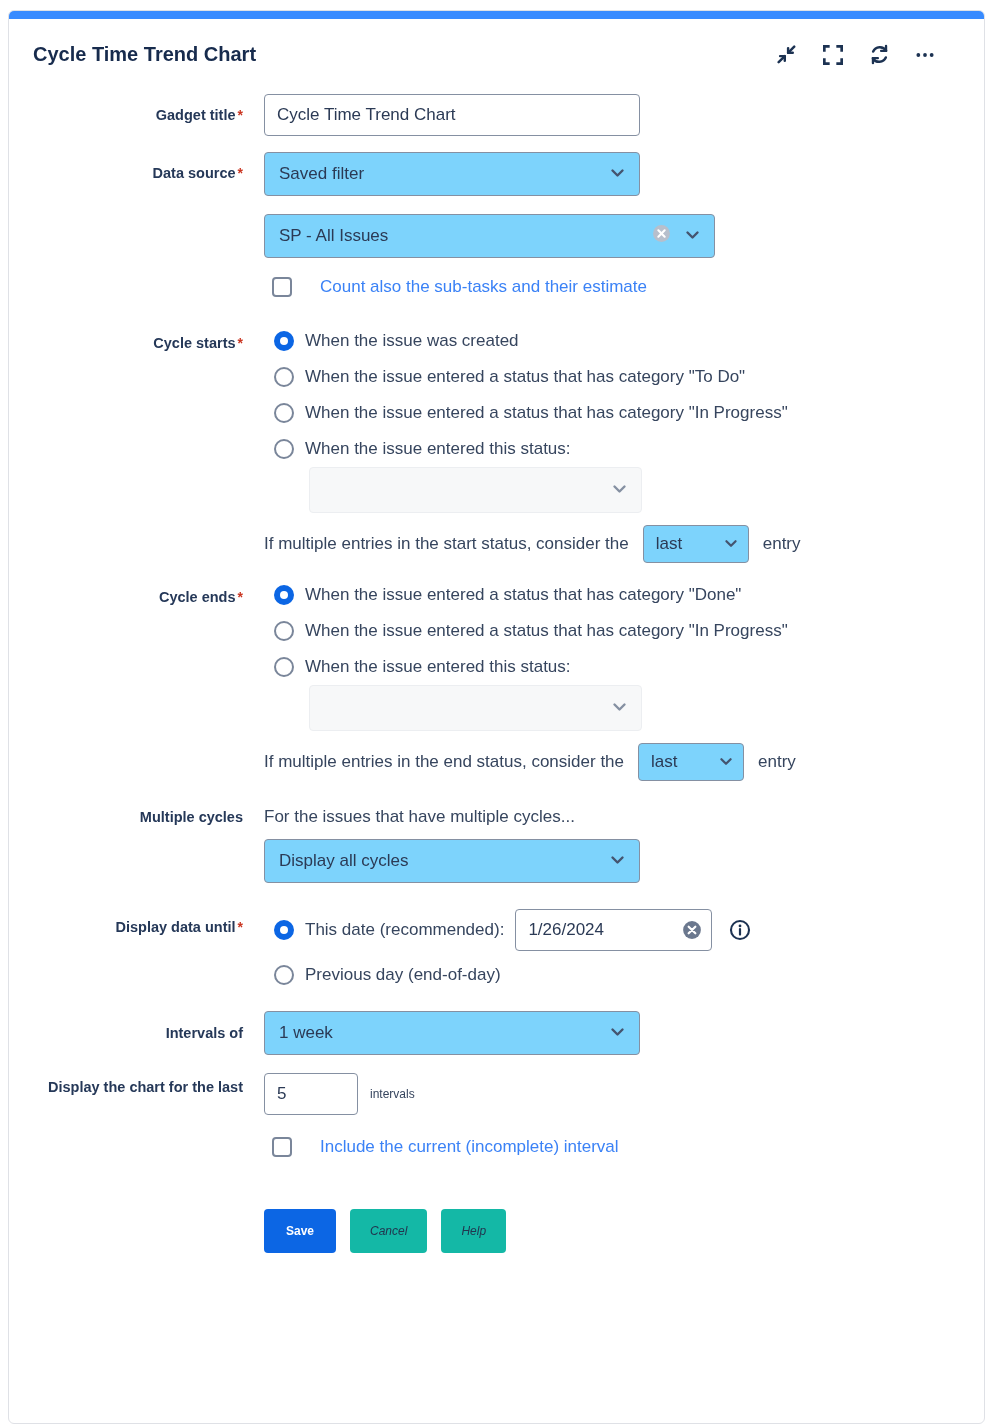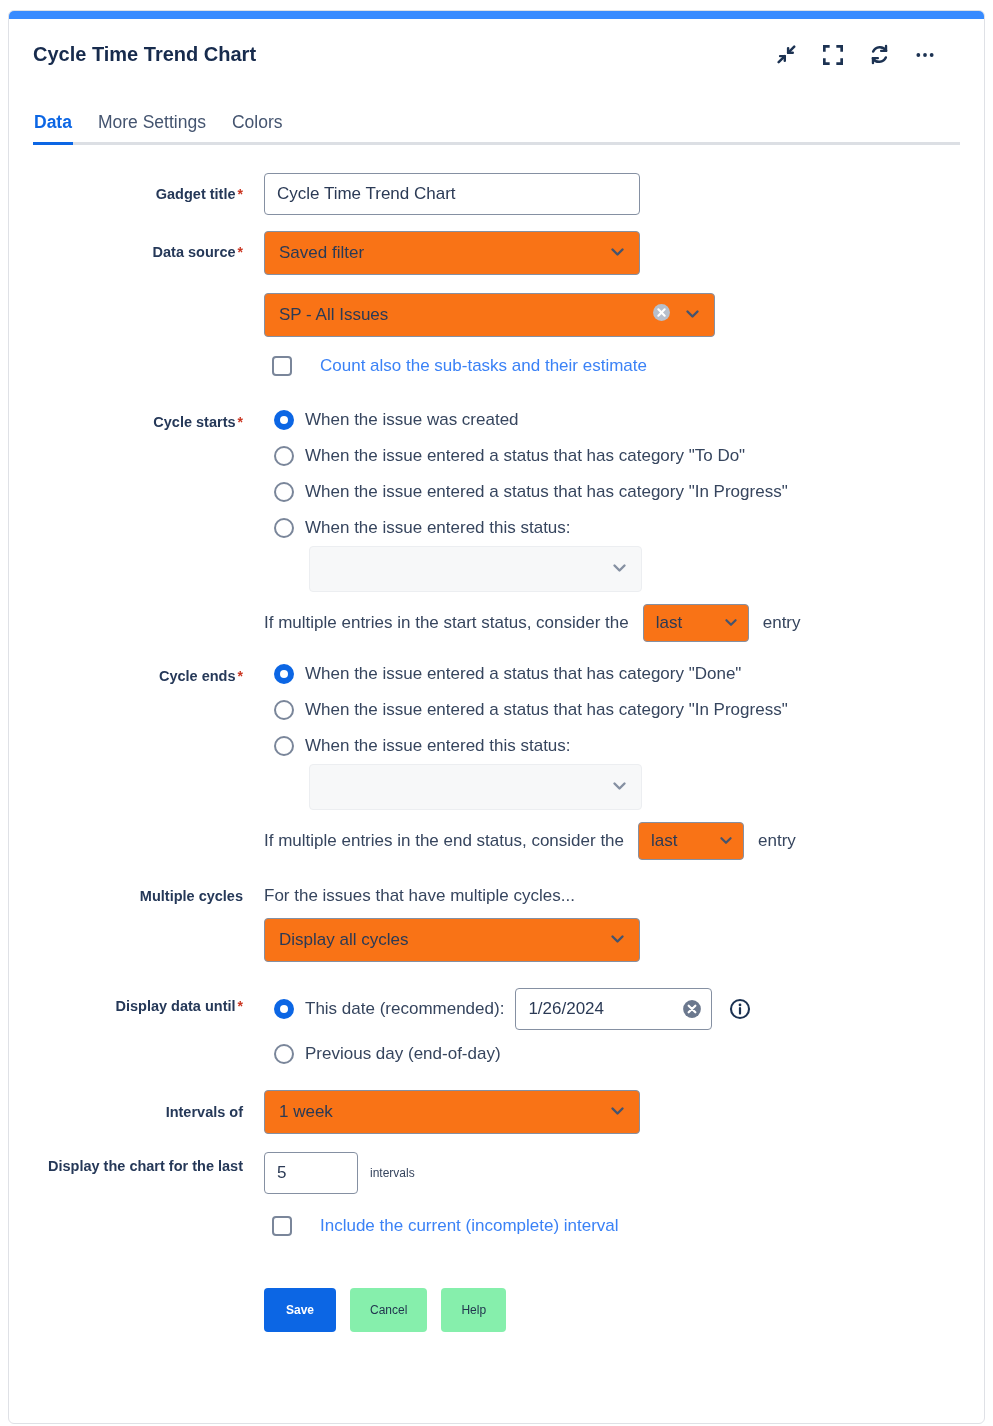--- a/index.html
+++ b/index.html
@@ -39,21 +39,21 @@
 
   
   .text-input {
     font-family:"Liberation Sans", sans-serif;
     width:376px; height:42px; border:1px solid #8590a2; border-radius:4px;
     font-size:17px; color:#2b3a55; padding:0 12px; outline:none; background:#fff;
   }
   .select {
     display:flex; align-items:center; justify-content:space-between;
     width:376px; height:44px; border:1px solid #8590a2; border-radius:4px;
-    font-size:17px; color:#2b3a55; padding:0 14px; background:#f97316; cursor:pointer;
+    font-size:17px; color:#2b3a55; padding:0 14px; background:#7dd3fc; cursor:pointer;
   }
   .select .sel-value { flex:1 1 auto; white-space:nowrap; overflow:hidden; }
   .select .sel-icons { display:flex; align-items:center; gap:14px; }
   .select.wide { width:451px; }
   .select.disabled { background:#F7F8F9; border-color:#eceef1; cursor:default; }
   .select.small { width:106px; height:38px; padding:0 10px 0 12px; }
   .chev { flex:0 0 auto; }
 
   
   .check-row { display:flex; align-items:center; gap:28px; padding-left:8px; font-size:17px; color:#3b82f6; }
@@ -79,21 +79,21 @@
   .num-input {
     font-family:"Liberation Sans", sans-serif;
     width:94px; height:42px; border:1px solid #8590a2; border-radius:4px;
     font-size:17px; color:#2b3a55; padding:0 12px; outline:none;
   }
 
   
   .btn-row { display:flex; gap:14px; margin-top:14px; }
   .btn { font-family:"Liberation Sans", sans-serif; font-size:12px; border:none; border-radius:4px; padding:0 20px; height:44px; cursor:pointer; }
   .btn.primary { background:#0C66E4; color:#fff; font-weight:600; padding:0 22px; }
-  .btn.subtle { background:#86efac; color:#22364f; }
+  .btn.subtle { background:#14b8a6; color:#22364f;font-style:italic; }
 
   .mb16{margin-bottom:16px;} .mb18{margin-bottom:18px;} .mb19{margin-bottom:19px;}
   .mb22{margin-bottom:22px;} .mb24{margin-bottom:24px;} .mb26{margin-bottom:26px;}
   .mb34{margin-bottom:34px;} .mb38{margin-bottom:38px;}
   .gap12{ display:flex; align-items:center; gap:12px; }
 </style>
 </head>
 <body>
 
 <div class="card">
@@ -130,25 +130,20 @@
         <span class="icon-btn">
           <svg width="20" height="20" viewBox="0 0 18 18" fill="currentColor">
             <circle cx="3" cy="9" r="1.7"></circle>
               <circle cx="9" cy="9" r="1.7"></circle>
               <circle cx="15" cy="9" r="1.7"></circle>
           </svg>
         </span>
       </div>
     </div>
 
-    <div class="tabs">
-      <div class="tab active">Data</div>
-      <div class="tab">More Settings</div>
-      <div class="tab">Colors</div>
-    </div>
 
     <div class="gadget-form">
 
       <div class="row mb16">
         <div class="flabel pt10"><span>Gadget title</span><span class="req">*</span></div>
         <div><input class="text-input" type="text" value="Cycle Time Trend Chart" style=""></div>
       </div>
 
       <div class="row mb18">
         <div class="flabel pt10"><span>Data source</span><span class="req">*</span></div>

